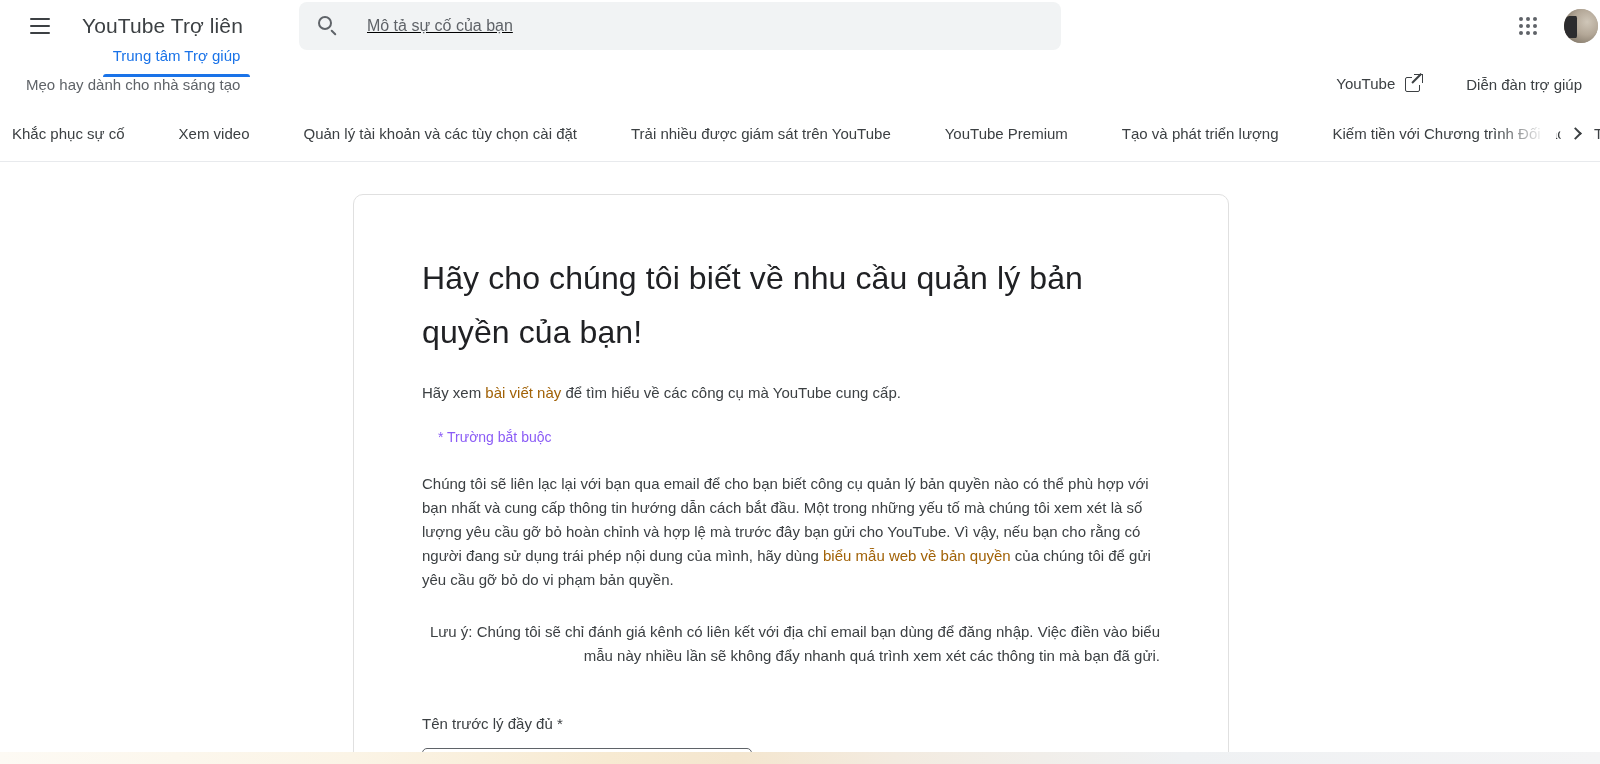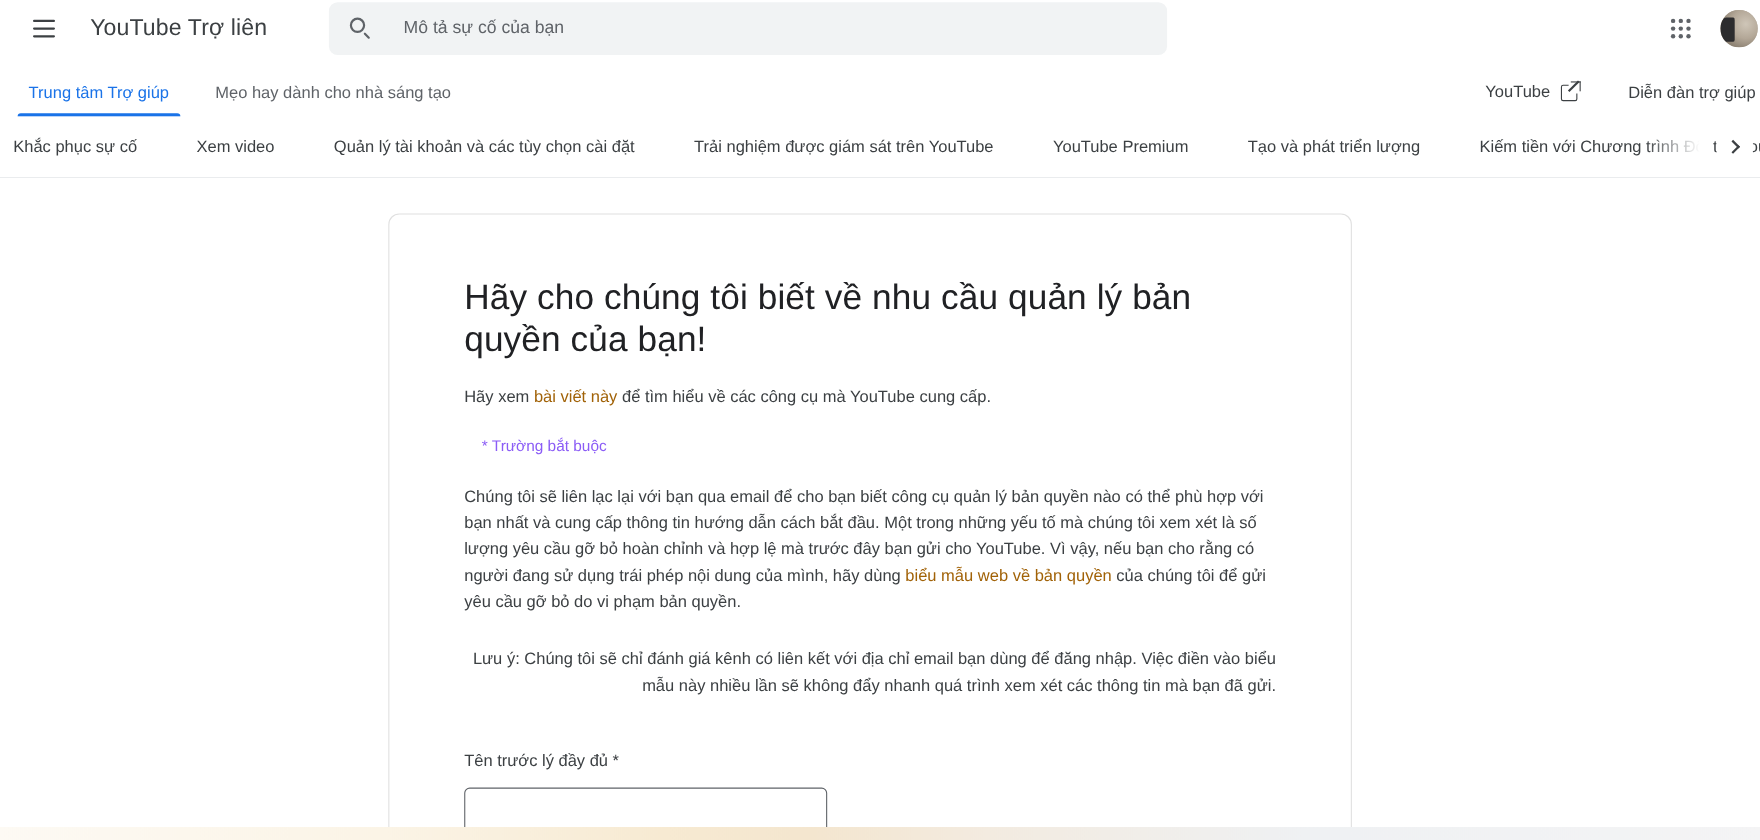--- a/index.html
+++ b/index.html
@@ -45,20 +45,21 @@
   }
   .searchwrap {
     margin-left: 56px;
     width: 762px;
     height: 48px;
     background: #f1f3f4;
     border-radius: 8px;
     display: flex;
     align-items: center;
     padding: 0 18px;
+    text-decoration: underline;
   }
   .search-icon {
     width: 22px; height: 22px;
     flex: 0 0 22px;
     margin-right: 26px;
     position: relative;
   }
   .search-icon .ring {
     position: absolute;
     left: 1px; top: 1px;
@@ -136,21 +137,21 @@
 
   
   .tabbar {
     position: relative;
     height: 54px;
     background: #ffffff;
     display: flex;
     align-items: flex-end;
     padding: 0 16px;
   }
-  .tabs-left { display: flex; align-items: flex-end; }
+  .tabs-left { display: flex; align-items: flex-end; flex-direction: column; }
   .tab {
     position: relative;
     padding: 0 10px 14px 10px;
     margin-right: 22px;
     font-size: 15px;
     color: #5f6368;
     white-space: nowrap;
     cursor: pointer;
     line-height: 1;
   }
@@ -158,21 +159,21 @@
   .tab.active::after {
     content: "";
     position: absolute;
     left: 0; right: 0; bottom: 0;
     height: 3px;
     background: #1a73e8;
     border-radius: 3px 3px 0 0;
   }
   .tabs-right {
     position: absolute;
-    right: 4px; bottom: 0;
+    right: 18px; bottom: 0;
     display: flex;
     align-items: flex-end;
     padding-bottom: 14px;
     justify-content: center;
   }
   .tab-link {
     display: flex;
     align-items: center;
     gap: 10px;
     font-size: 15px;
@@ -276,21 +277,21 @@
     top: 32px;
     width: 876px;
     min-height: 700px;
     border: 1px solid #e0e0e0;
     border-radius: 10px;
     background: #ffffff;
     padding: 56px 68px 40px 68px;
   }
   .form-title {
     font-size: 32px;
-    line-height: 38px;
+    line-height: 54px;
     font-weight: 400;
     color: #202124;
     margin: 0 0 22px 0;
     letter-spacing: 0.1px;
   }
   .lead {
     font-size: 15px;
     line-height: 23px;
     color: #3c4043;
     margin: 0 0 22px 0;
@@ -400,21 +401,21 @@
     <div class="tab-link">
       <span>Diễn đàn trợ giúp</span>
     </div>
   </div>
 </div>
 
 <div class="chiprow">
   <div class="chip">Khắc phục sự cố</div>
   <div class="chip">Xem video</div>
   <div class="chip">Quản lý tài khoản và các tùy chọn cài đặt</div>
-  <div class="chip">Trải nghiệm được giám sát trên YouTube</div>
+  <div class="chip">Trải nhiều được giám sát trên YouTube</div>
   <div class="chip">YouTube Premium</div>
   <div class="chip">Tạo và phát triển lượng</div>
   <div class="chip">Kiếm tiền với Chương trình Đối tác YouTube</div>
   <div class="chip-fade"></div>
   <div class="chip-next">
     <span class="chev"></span>
   </div>
 </div>
 
 <div class="page">

